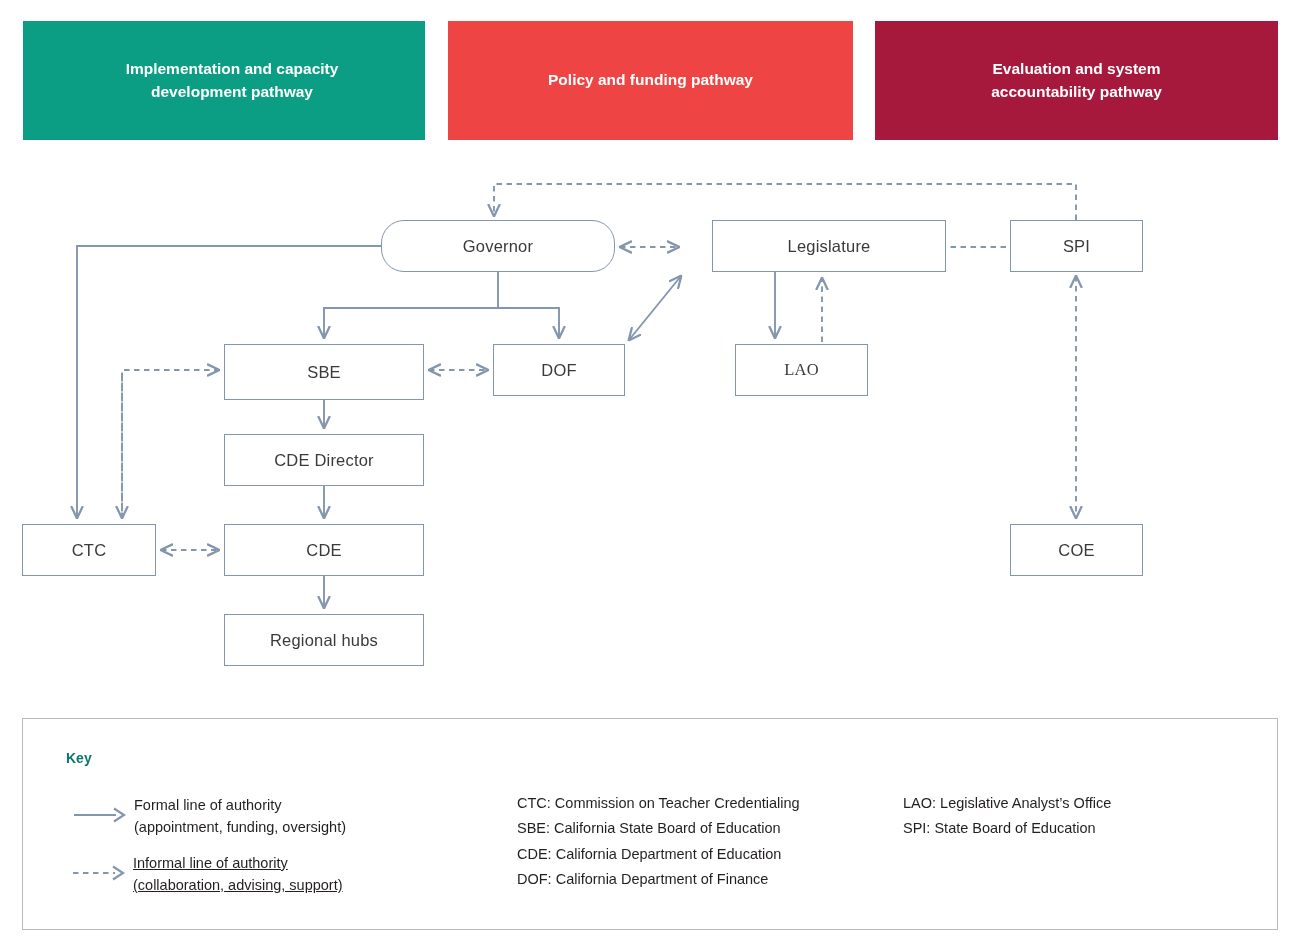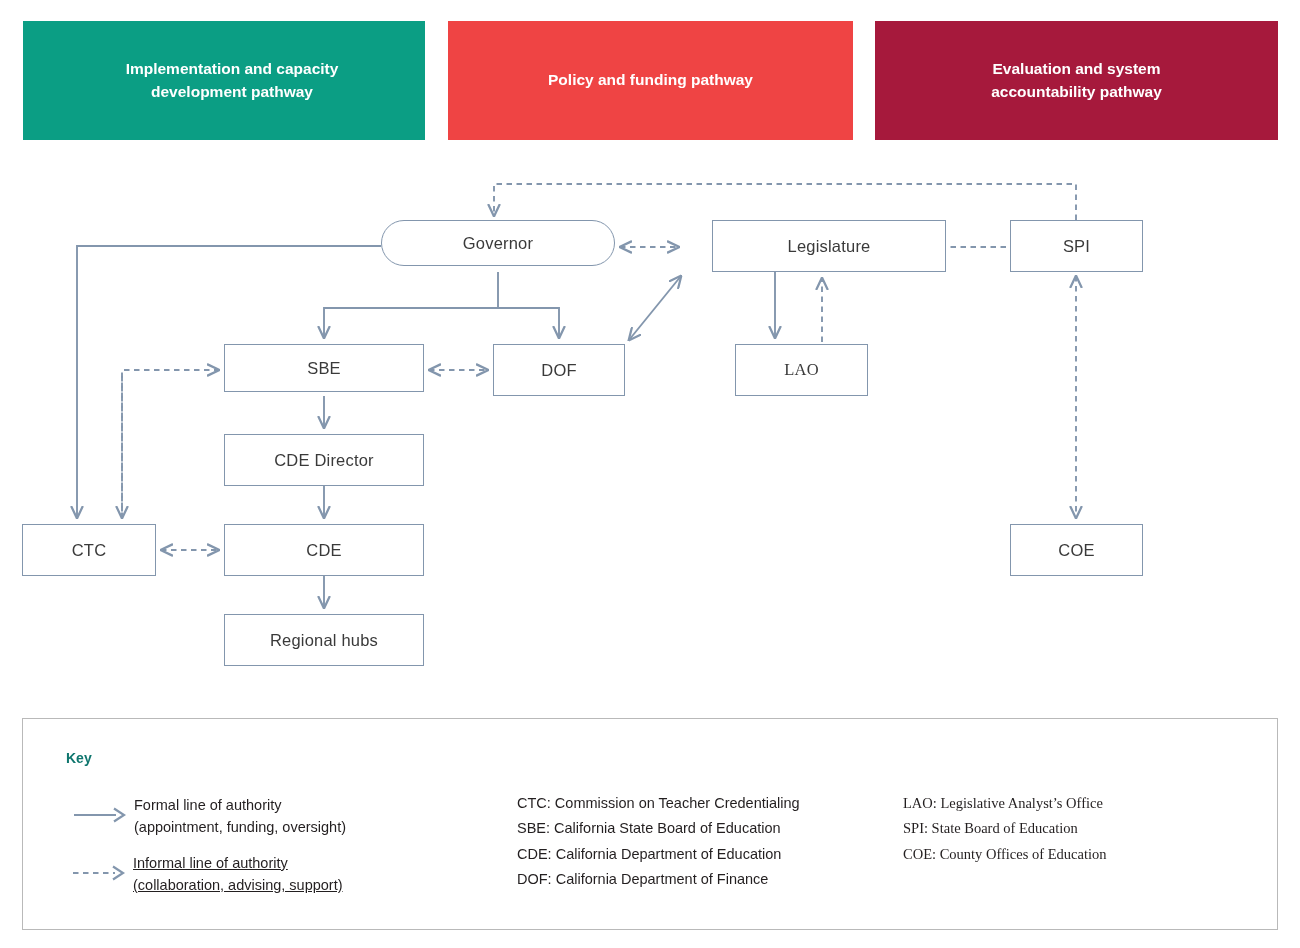--- a/index.html
+++ b/index.html
@@ -66,21 +66,21 @@
   }
   .key-row { position:absolute; display:flex; align-items:center; }
   #key-row-formal   { left:49px; top:76px; }
   #key-row-informal { left:48px; top:134px;text-decoration:underline; }
   .key-glyph { width:62px; flex:0 0 62px; }
   .key-text  { font-size:14.5px; line-height:1.5; color:#231f20; }
   .key-text span { display:block; }
 
   .abbr-col { position:absolute; font-size:14.5px; line-height:1.75; color:#231f20; }
   #abbr-col-1 { left:466px; top:72px;margin-left:28px; }
-  #abbr-col-2 { left:880px; top:72px;font-family:Liberation Serif, serif; }
+  #abbr-col-2 { left:880px; top:72px; }
   .abbr-col span { display:block; white-space:nowrap; }
 </style>
 </head>
 <body>
 
 <div class="banner" id="banner-implementation">
   <div>
     <span>Implementation and capacity</span>
     <span>development pathway</span>
   </div>
@@ -147,31 +147,31 @@
     <path d="M 324 426 L 324 458" marker-end="url(#arrow-solid)"></path>
 
      CDE (informal, two-way) --&gt;
     <path d="M 161 400 L 219 400" stroke-dasharray="5.5 4.5" marker-start="url(#arrow-dash)" marker-end="url(#arrow-dash)"></path>
 
      COE (informal, two-way) --&gt;
     <path d="M 1076 126 L 1076 368" stroke-dasharray="5.5 4.5" marker-start="url(#arrow-dash)" marker-end="url(#arrow-dash)"></path>
   </g>
 </svg>
 
-<div class="node" style="left:381px;  top:220px; width:234px; height:46px;border-radius:23px;">
+<div class="node" style="left:381px;  top:220px; width:234px; height:52px;border-radius:23px;">
     <span>Governor</span>
   </div>
 <div class="node" style="left:684px;  top:220px; width:234px; height:52px;margin-left:28px;">
     <span>Legislature</span>
   </div>
 <div class="node" style="left:1010px; top:220px; width:133px; height:52px;">
     <span>SPI</span>
   </div>
 
-<div class="node" style="left:224px;  top:344px; width:200px; height:48px;">
+<div class="node" style="left:224px;  top:344px; width:200px; height:56px;">
     <span>SBE</span>
   </div>
 <div class="node" style="left:493px;  top:344px; width:132px; height:52px;">
     <span>DOF</span>
   </div>
 <div class="node" style="left:735px;  top:344px; width:133px; height:52px;font-family:Liberation Serif, serif;">
     <span>LAO</span>
   </div>
 
 <div class="node" style="left:224px;  top:434px; width:200px; height:52px;">
@@ -224,15 +224,14 @@
   <div class="abbr-col" id="abbr-col-1">
     <span>CTC: Commission on Teacher Credentialing</span>
     <span>SBE: California State Board of Education</span>
     <span>CDE: California Department of Education</span>
     <span>DOF: California Department of Finance</span>
   </div>
 
   <div class="abbr-col" id="abbr-col-2">
     <span>LAO: Legislative Analyst’s Office</span>
     <span>SPI: State Board of Education</span>
-    <span>COE: County Offices of Education</span>
   </div>
 </div>
 
 </body></html>

